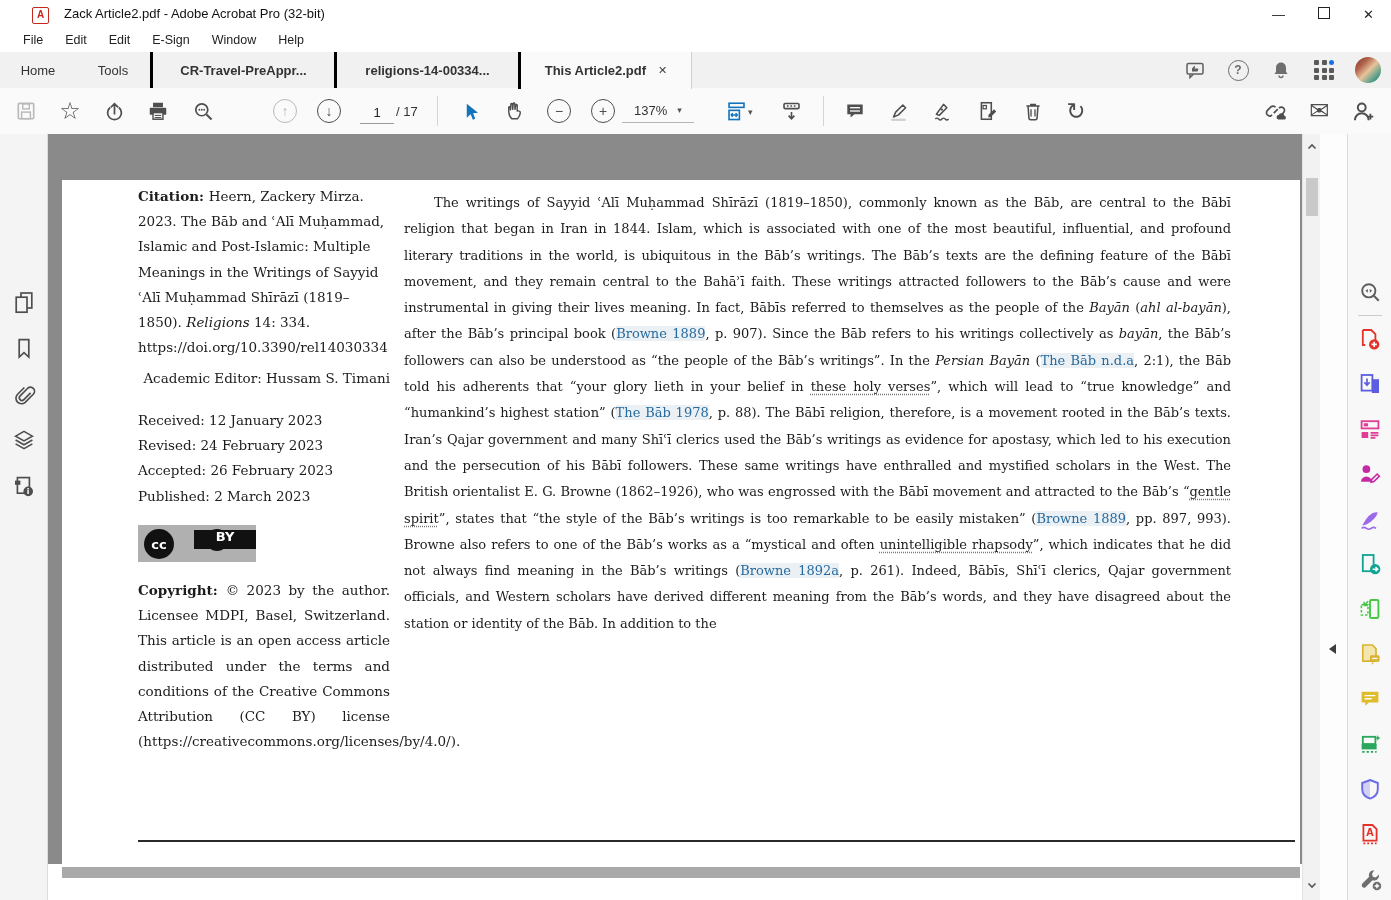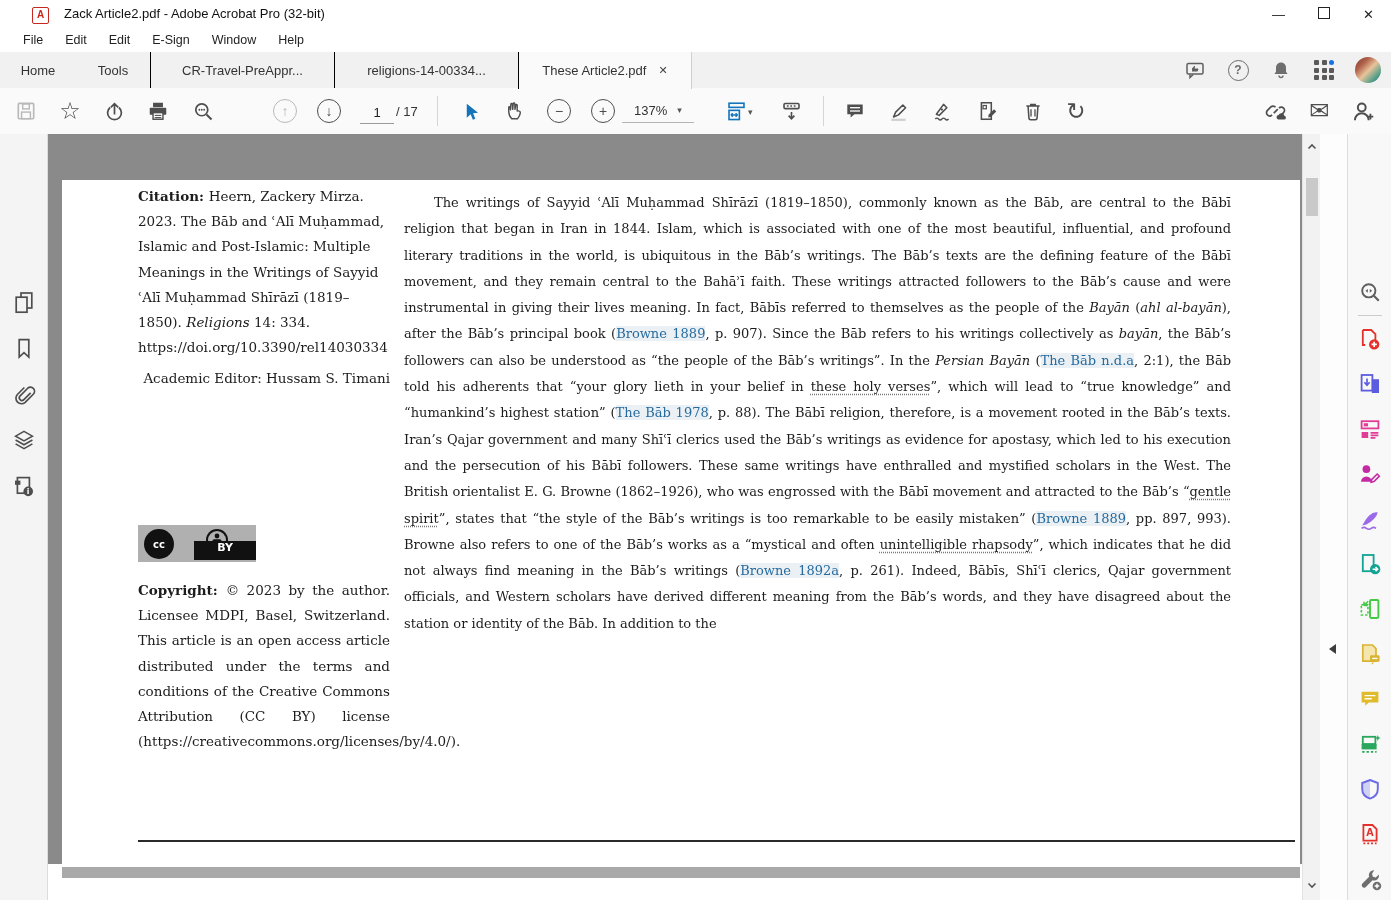--- a/index.html
+++ b/index.html
@@ -10,21 +10,21 @@
   .title-text{position:absolute;left:64px;top:6px;font-size:13px;color:#111;}
   .win-controls{position:absolute;right:0;top:0;height:28px;display:flex;align-items:center;}
   .winbtn{width:45px;text-align:center;font-size:13px;color:#222;cursor:default;}
   .maxbox{display:inline-block;width:10px;height:10px;border:1px solid #222;}
   
   .menubar{position:absolute;left:0;top:28px;width:100%;height:24px;background:#fff;display:flex;align-items:center;padding-left:12px;}
   .menu-item{padding:0 11px;font-size:12.5px;color:#222;}
   
   .tabbar{position:absolute;left:0;top:52px;width:100%;height:36px;background:#f1f1f1;border-bottom:1px solid #d9d9d9;}
   .tab{position:absolute;top:0;height:36px;display:flex;align-items:center;justify-content:center;font-size:13px;color:#333;box-sizing:border-box;}
-  .tab.doc{border-left:1px solid #000000;}
+  .tab.doc{border-left:3px solid #000000;font-weight:bold;}
   .tab.active{background:#fafafa;height:37px;border-right:1px solid #cfcfcf;z-index:2;}
   .tab-close{margin-left:12px;font-size:11px;color:#444;}
   .tabbar-right{position:absolute;right:10px;top:0;height:36px;display:flex;align-items:center;gap:19px;}
   .tr-ico{width:24px;height:24px;display:flex;align-items:center;justify-content:center;position:relative;}
   .help-circ{width:19px;height:19px;border:1.6px solid #6b6b6b;border-radius:50%;color:#6b6b6b;font-size:12px;font-weight:bold;display:flex;align-items:center;justify-content:center;}
   .waffle{display:grid;grid-template-columns:repeat(3,5px);grid-template-rows:repeat(3,5px);gap:2.5px;}
   .waffle i{width:5px;height:5px;background:#5a5a5a;border-radius:1px;}
   .waffle i.blue{background:#1473e6;border-radius:50%;}
   .avatar{width:26px;height:26px;border-radius:50%;background:linear-gradient(135deg,#7a3b2e 0%,#b0614a 28%,#e8c39a 52%,#58a08b 78%,#2e6e62 100%);}
   
@@ -55,23 +55,23 @@
   .right-rail{position:absolute;left:1347px;top:0;width:44px;height:766px;background:#f8f8f8;border-left:1px solid #dcdcdc;box-sizing:border-box;}
   .rr-ico{position:absolute;left:10px;width:24px;height:24px;}
   .rr-div{position:absolute;left:10px;width:24px;height:1px;background:#cccccc;}
   
   .doc-serif{font-family:"DejaVu Serif","Liberation Serif",serif;color:#1c1c1c;margin-top:40px;}
   .leftcol{position:absolute;left:76px;width:252px;}
   .cit{top:4px;font-size:13.5px;line-height:25.2px;text-align:left;}
   .ed{top:190px;font-size:13.5px;}
   .dates{top:228px;font-size:13.5px;line-height:25.2px;}
   .cc-badge{position:absolute;left:76px;top:345px;width:118px;height:37px;background:#b0b0b0;}
-  .cc-circle{position:absolute;left:6px;top:4px;width:30px;height:30px;background:#111;color:#fff;border-radius:50%;font-size:10px;font-weight:bold;display:flex;align-items:center;justify-content:center;font-family:"DejaVu Sans",sans-serif;}
+  .cc-circle{position:absolute;left:6px;top:4px;width:30px;height:30px;background:#111;color:#fff;border-radius:50%;font-size:13px;font-weight:bold;display:flex;align-items:center;justify-content:center;font-family:"DejaVu Sans",sans-serif;}
   .cc-person{position:absolute;left:66px;top:2px;width:26px;height:26px;}
-  .cc-by{position:absolute;right:0;bottom:2px;width:62px;height:19px;background:#111;color:#fff;font-size:11px;font-weight:bold;text-align:center;line-height:13px;font-family:"DejaVu Sans",sans-serif;}
+  .cc-by{position:absolute;right:0;bottom:13px;width:62px;height:19px;background:#111;color:#fff;font-size:13px;font-weight:bold;text-align:center;line-height:13px;font-family:"DejaVu Sans",sans-serif;}
   .copyr{top:398px;font-size:13.5px;line-height:25.2px;text-align:justify;}
   .maincol{position:absolute;left:342px;top:10px;width:827px;font-size:13px;line-height:26.3px;text-align:justify;text-indent:30px;}
   .footer-rule{position:absolute;left:76px;top:660px;width:1157px;height:2px;background:#2a2a2a;}
   .footer{position:absolute;left:76px;top:672px;width:1095px;font-size:14.5px;}
   .footer-right{position:absolute;right:63px;top:672px;font-size:14.5px;}
   .sg-b{font-weight:bold;}
   .sg-i{font-style:italic;}
   .sg-l{color:#276b9e;background:rgba(90,130,170,0.12);}
   .sg-u{text-decoration:underline dotted #777;text-underline-offset:3px;}
   svg{display:block;}
@@ -99,21 +99,21 @@
     <span class="menu-item">Window</span>
     <span class="menu-item">Help</span>
   </div>
 
   <div class="tabbar">
     <div class="tab" style="left:0;width:76px;">Home</div>
     <div class="tab" style="left:76px;width:74px;">Tools</div>
     <div class="tab doc" style="left:150px;width:184px;">CR-Travel-PreAppr...</div>
     <div class="tab doc" style="left:334px;width:184px;">religions-14-00334...</div>
     <div class="tab doc active" style="left:518px;width:174px;">
-      <span>These Article2.pdf</span>
+      <span>This Article2.pdf</span>
       <span class="tab-close">✕</span>
     </div>
     <div class="tabbar-right">
       <div class="tr-ico">
         <svg width="22" height="20" viewBox="0 0 20 20">
             <rect x="2" y="3.5" width="16" height="10.5" rx="1.5" fill="none" stroke="#5f5f5f" stroke-width="1.5"></rect>
             <path d="M5,14.5 v3 l3.2,-3" fill="none" stroke="#5f5f5f" stroke-width="1.5"></path>
             <path d="M7,11.5 v-3 l2,-2.2 c0.5,-0.5 1.2,0 1,0.7 L9.6,8.5 h2.9 c0.7,0 1.1,0.7 0.8,1.3 l-0.9,1.7 Z" fill="#5f5f5f"></path>
           </svg>
       </div>
@@ -320,20 +320,26 @@
           </svg>
       </div>
     </div>
     <div class="collapse-left"></div>
 
     <div class="viewport">
       <div class="page doc-serif">
 
         <div class="leftcol cit" style="position:absolute;"><span class="sg-b">Citation: </span><span class="sg-n">Heern, Zackery Mirza. 2023. The Bāb and ʿAlī Muḥammad, Islamic and Post-Islamic: Multiple Meanings in the Writings of Sayyid ʿAlī Muḥammad Shīrāzī (1819–1850). </span><span class="sg-i">Religions</span><span class="sg-n"> 14: 334. https://doi.org/10.3390/rel14030334</span></div>
         <div class="leftcol ed" style="position:absolute;text-align:right;">Academic Editor: Hussam S. Timani</div>
+        <div class="leftcol dates" style="position:absolute;">
+          <div>Received: 12 January 2023</div>
+          <div>Revised: 24 February 2023</div>
+          <div>Accepted: 26 February 2023</div>
+          <div>Published: 2 March 2023</div>
+        </div>
 
         <div class="cc-badge">
           <div class="cc-circle">cc</div>
           <div class="cc-person">
             <svg width="26" height="26" viewBox="0 0 26 26">
                 <circle cx="13" cy="13" r="11" fill="#111"></circle>
                 <circle cx="13" cy="13" r="9" fill="#b0b0b0"></circle>
                 <circle cx="13" cy="9" r="2.4" fill="#111"></circle>
                 <path d="M8.5,19 v-5.2 a1.6,1.6 0 0 1 1.6,-1.6 h5.8 a1.6,1.6 0 0 1 1.6,1.6 V19 Z" fill="#111"></path>
               </svg>

